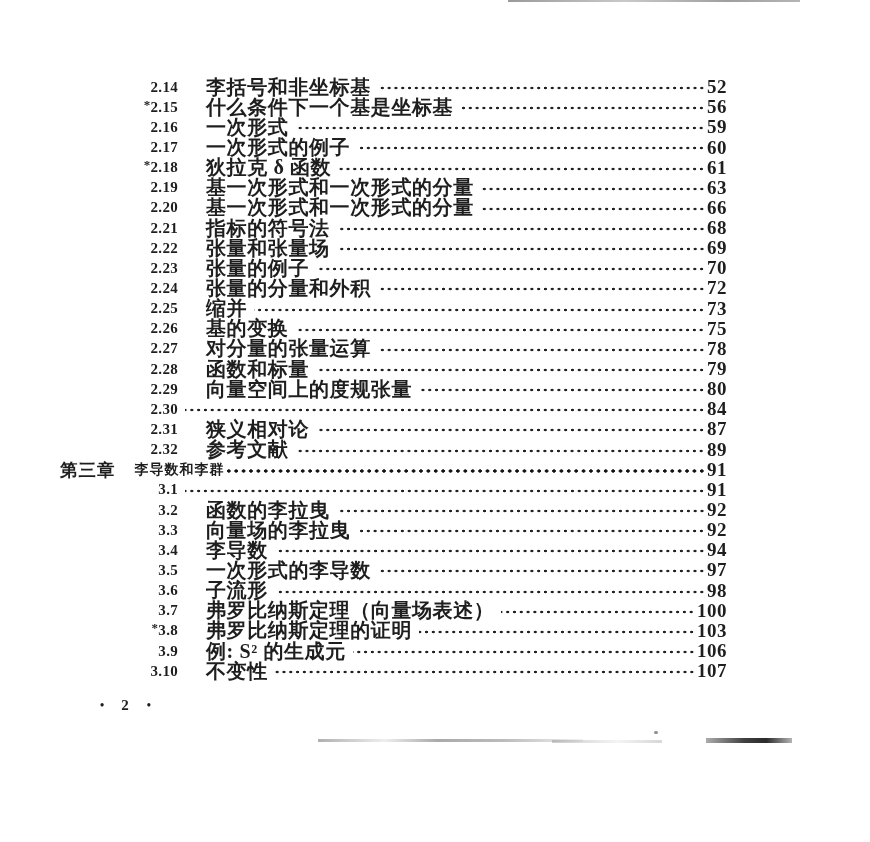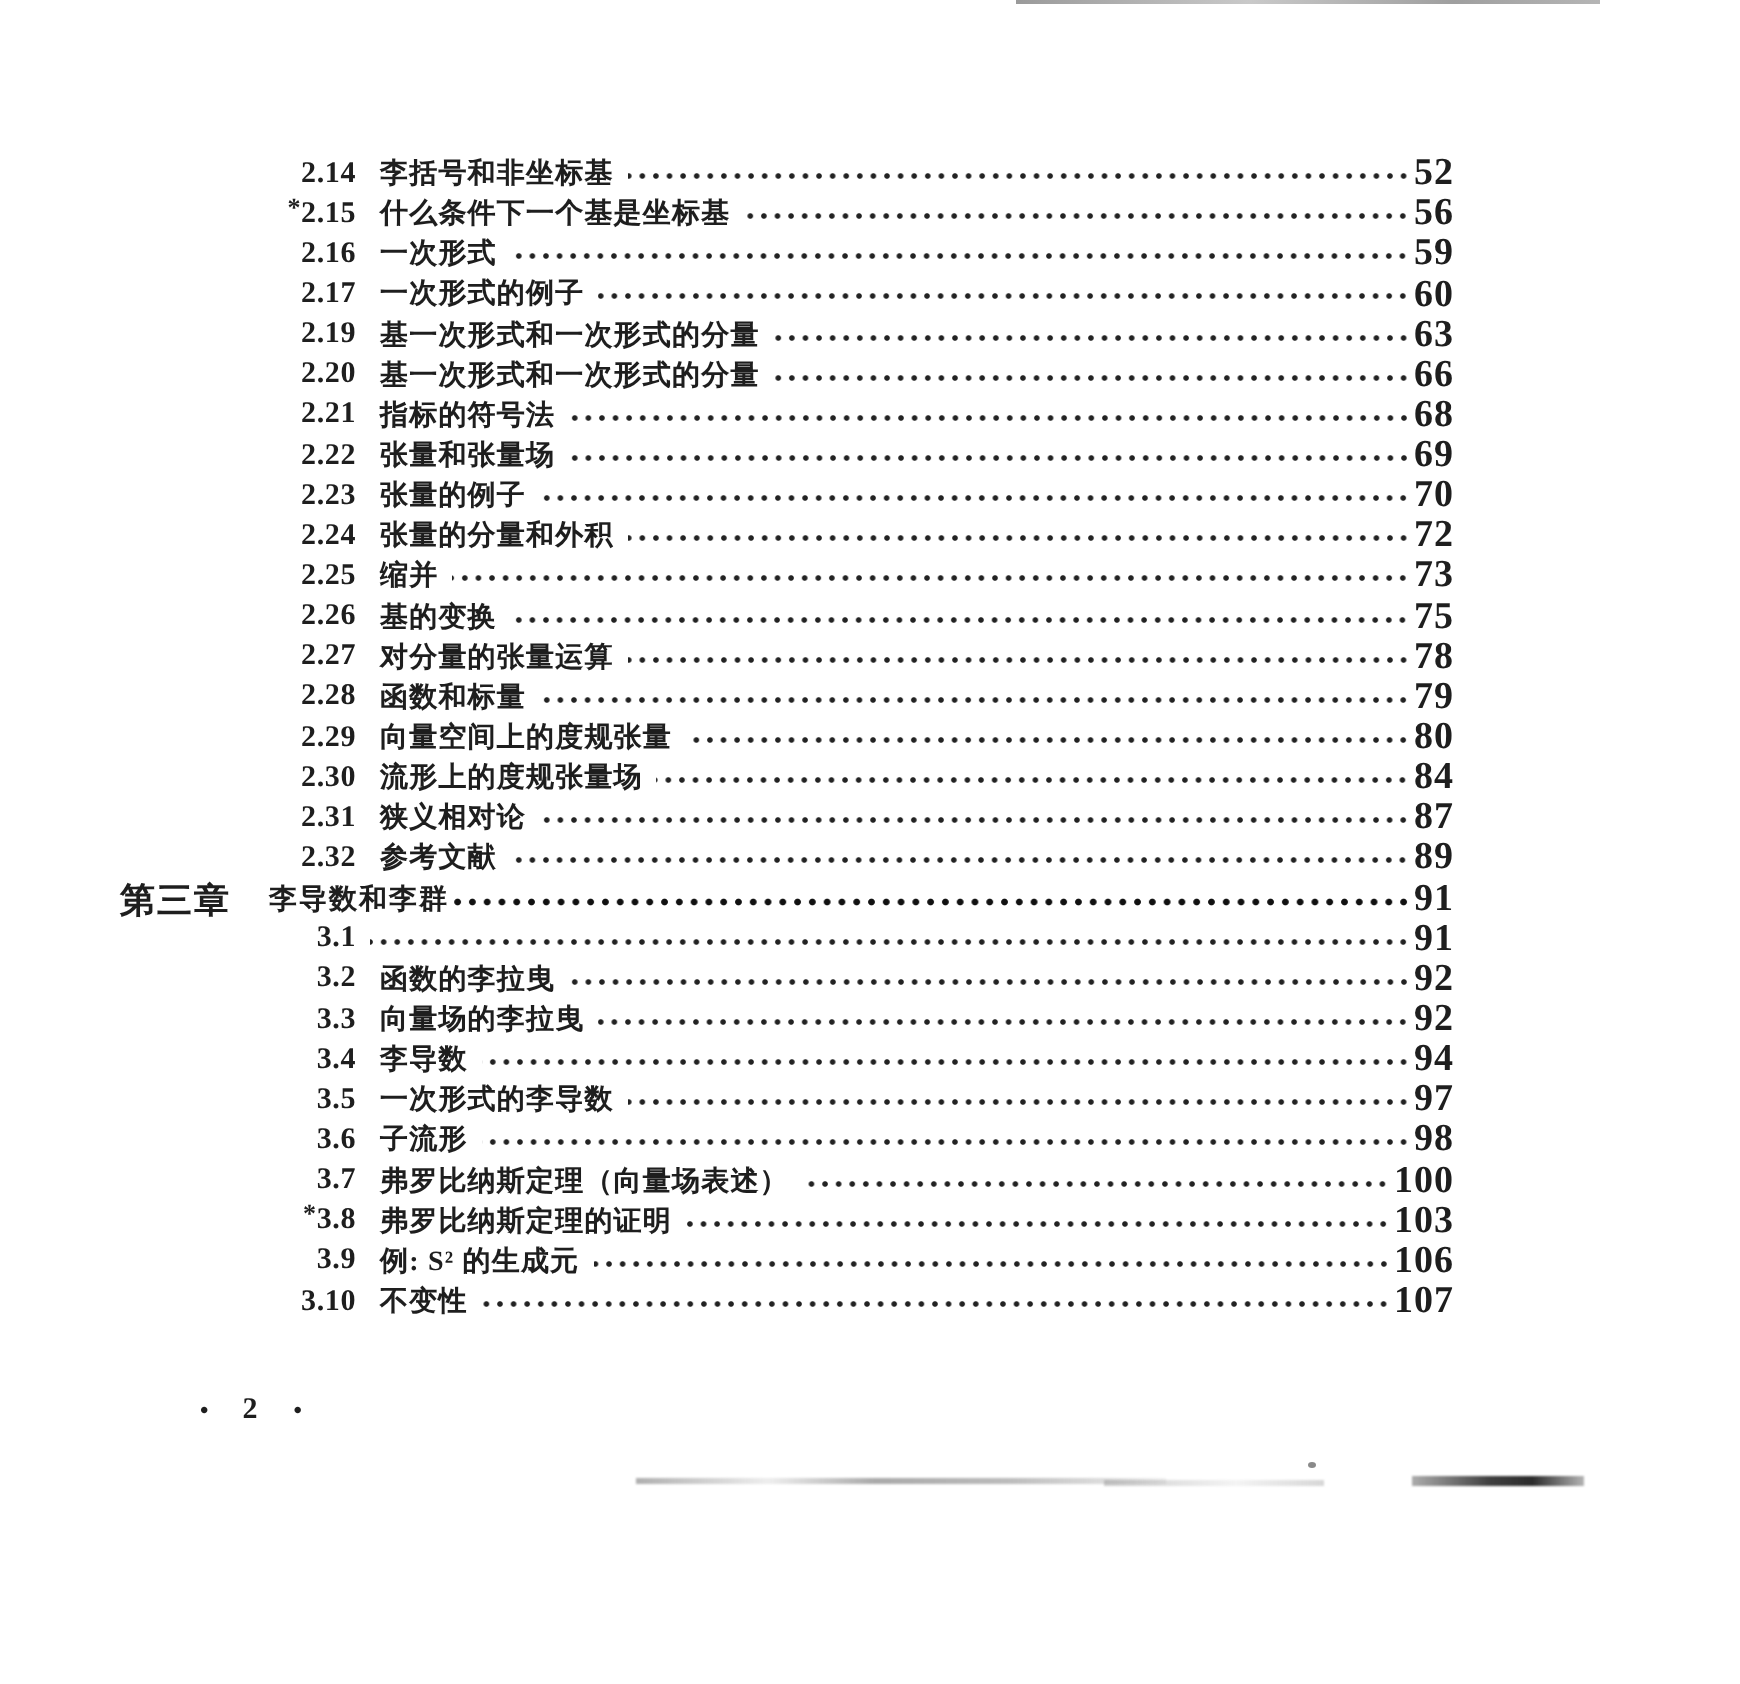--- a/index.html
+++ b/index.html
@@ -21,22 +21,22 @@
     padding-left:131px;
     font-weight:600;
   }
   .numcell {
     flex:none; width:47px; text-align:right;
     font-weight:700; font-size:15px; letter-spacing:0.3px;
     white-space:nowrap;
   }
   .star { font-size:13px; position:relative; top:-3px; }
   .title {
-    flex:none; margin-left:12px;
-    font-size:14px; letter-spacing:0.6px; white-space:nowrap;
+    flex:none; margin-left:28px;
+    font-size:20px; letter-spacing:0.6px; white-space:nowrap;
   }
   .leader {
     flex:1 1 auto; height:12px; margin:2px 2px 0 7px;
     background-image:radial-gradient(circle, #222 1.15px, rgba(0,0,0,0) 1.6px);
     background-size:6.8px 12px;
     background-repeat:repeat-x;
     background-position:right center;
   }
   .pagenum { flex:none; font-size:19px; font-weight:700; letter-spacing:0.5px; }
 
@@ -108,20 +108,26 @@
         <span class="leader"></span>
         <span class="pagenum">59</span>
       </div>
       <div class="toc-row">
         <span class="numcell"><span class="star"></span><span>2.17</span></span>
         <span class="title">一次形式的例子</span>
         <span class="leader"></span>
         <span class="pagenum">60</span>
       </div>
       <div class="toc-row">
+        <span class="numcell"><span class="star">*</span><span>2.18</span></span>
+        <span class="title">狄拉克 δ 函数</span>
+        <span class="leader"></span>
+        <span class="pagenum">61</span>
+      </div>
+      <div class="toc-row">
         <span class="numcell"><span class="star"></span><span>2.19</span></span>
         <span class="title">基一次形式和一次形式的分量</span>
         <span class="leader"></span>
         <span class="pagenum">63</span>
       </div>
       <div class="toc-row">
         <span class="numcell"><span class="star"></span><span>2.20</span></span>
         <span class="title">基一次形式和一次形式的分量</span>
         <span class="leader"></span>
         <span class="pagenum">66</span>
@@ -175,21 +181,20 @@
         <span class="pagenum">79</span>
       </div>
       <div class="toc-row">
         <span class="numcell"><span class="star"></span><span>2.29</span></span>
         <span class="title">向量空间上的度规张量</span>
         <span class="leader"></span>
         <span class="pagenum">80</span>
       </div>
       <div class="toc-row">
         <span class="numcell"><span class="star"></span><span>2.30</span></span>
-        <span class="title">流形上的度规张量场</span>
         <span class="leader"></span>
         <span class="pagenum">84</span>
       </div>
       <div class="toc-row">
         <span class="numcell"><span class="star"></span><span>2.31</span></span>
         <span class="title">狭义相对论</span>
         <span class="leader"></span>
         <span class="pagenum">87</span>
       </div>
       <div class="toc-row">

